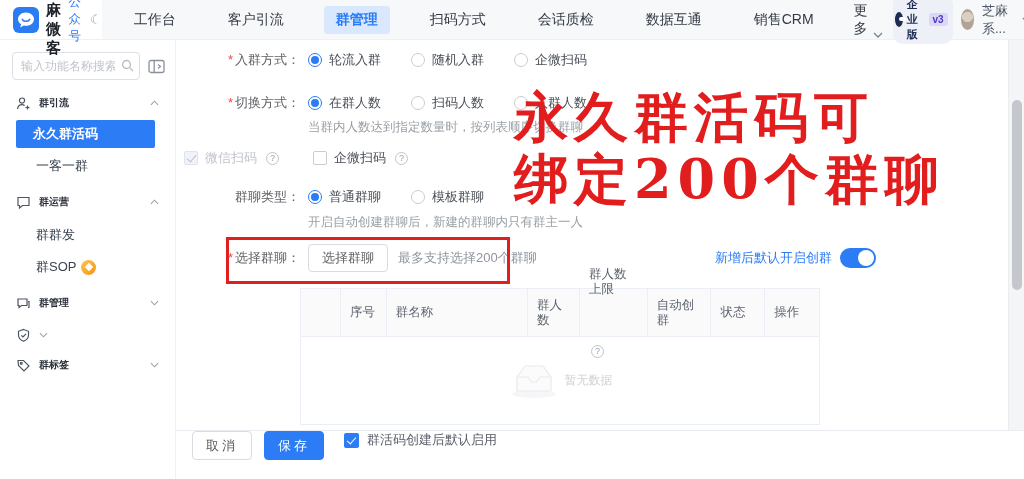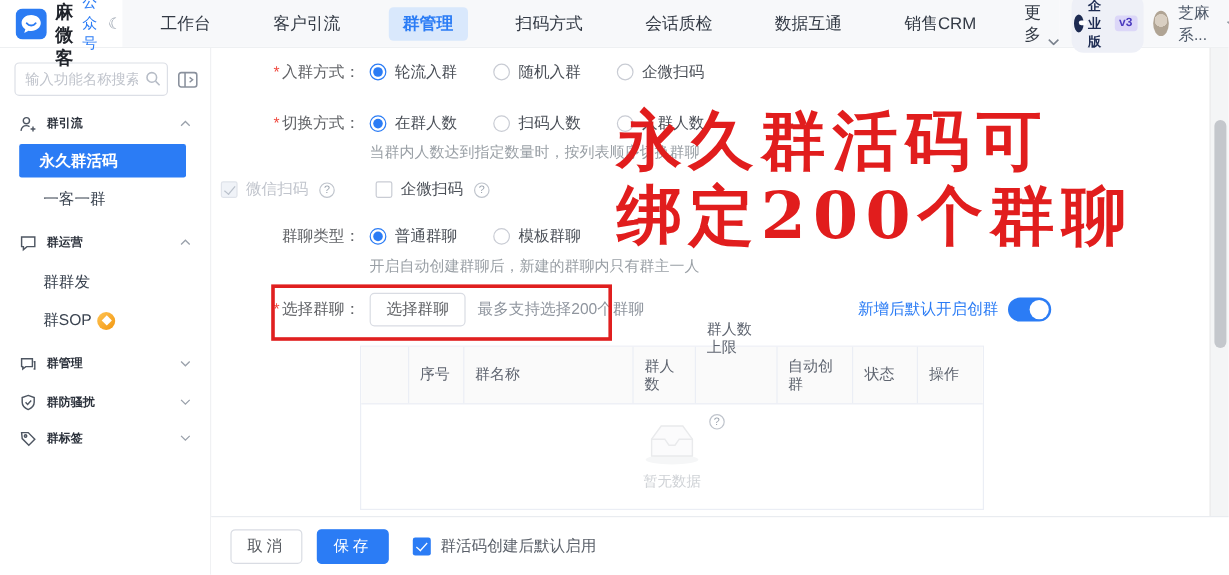--- a/index.html
+++ b/index.html
@@ -96,35 +96,35 @@
 
   
   .grid-table { position:absolute; left:124px; top:248px; width:520px; height:137px;
     border:1px solid #ebeef5; }
   .grid-head { display:flex; height:48px; background:#fafafa; border-bottom:1px solid #ebeef5; }
   .gh-cell { display:flex; align-items:center; padding:0 9px; font-size:12.5px; color:#5f6570;
     border-right:1px solid #ebeef5; flex-wrap:wrap; line-height:15px; align-content:center; }
   .gh-cell:last-child { border-right:none; }
   .c0{width:40px;} .c1{width:46px;} .c2{width:142px;} .c3{width:52px;}
   .c4{width:68px;gap:48px;} .c5{width:64px;} .c6{width:54px;} .c7{width:54px;}
-  .grid-body { height:87px; display:flex; flex-direction:column; align-items:center; justify-content:center; gap:5px; }
+  .grid-body { height:87px; display:flex; flex-direction:row; align-items:center; justify-content:center; gap:5px; }
   .empty-text { font-size:12px; color:#cfd2d6; }
 
   
   .annotation { position:absolute; left:338px; top:46px; z-index:15; pointer-events:none;
     font-family:"DejaVu Serif", serif; font-weight:bold; color:#e11d1d;
     font-size:54px; line-height:62px; letter-spacing:6px; white-space:nowrap; }
 
   
   .scrollbar { position:absolute; left:832px; top:0; width:16px; height:390px; background:#f4f5f6; border-left:1px solid #ececec; }
   .scroll-thumb { position:absolute; left:3px; top:60px; width:10px; height:190px; background:#c4c7cc; border-radius:5px; cursor:pointer; }
 
   
   .footer { position:absolute; left:176px; top:430px; width:848px; height:49px; background:#fff;
-    border-top:1px solid #e9ecf0; display:flex; align-items:center; padding-left:16px; gap:12px; z-index:25; }
+    border-top:1px solid #e9ecf0; display:flex; align-items:flex-start; padding-left:16px; gap:12px; z-index:25; }
   .btn { height:29px; padding:0 13px; border-radius:4px; font-size:13px; letter-spacing:3px; cursor:pointer;
     font-family:"Liberation Sans",sans-serif; }
   .btn-cancel { background:#fff; border:1px solid #d9dce3; color:#55595f; }
   .btn-save { background:#2b7cf5; border:1px solid #2b7cf5; color:#fff; }
   .footer-check { display:flex; align-items:center; gap:8px; margin-left:8px; }
   .cbx-blue { width:15px; height:15px; border-radius:2px; background:#2b7cf5; position:relative; cursor:pointer; }
   .cbx-blue::after { content:""; position:absolute; left:5px; top:2px; width:4px; height:8px;
     border:solid #fff; border-width:0 1.7px 1.7px 0; transform:rotate(42deg); }
   .footer-check-label { font-size:13px; color:#5b616a; }
 
@@ -255,21 +255,20 @@
       </span>
     </div>
 
     <div class="menu-header">
       <span class="mh-icon">
         <svg width="15" height="15" viewBox="0 0 15 15" fill="none" stroke="#4e5662" stroke-width="1.2">
             <path d="M7.5 1.5l5 1.8v4c0 3-2 4.8-5 6-3-1.2-5-3-5-6v-4z"></path>
             <polyline points="5.3,7.3 7,9 10,5.8"></polyline>
           </svg>
       </span>
-      <span class="mh-label">群防骚扰</span>
       <span>
         <svg width="9" height="6" viewBox="0 0 10 6">
             <polyline points="1,1 5,5 9,1" fill="none" stroke="#9aa1ab" stroke-width="1.2"></polyline>
           </svg>
       </span>
     </div>
 
     <div class="menu-header">
       <span class="mh-icon">
         <svg width="15" height="15" viewBox="0 0 15 15" fill="none" stroke="#4e5662" stroke-width="1.2">

